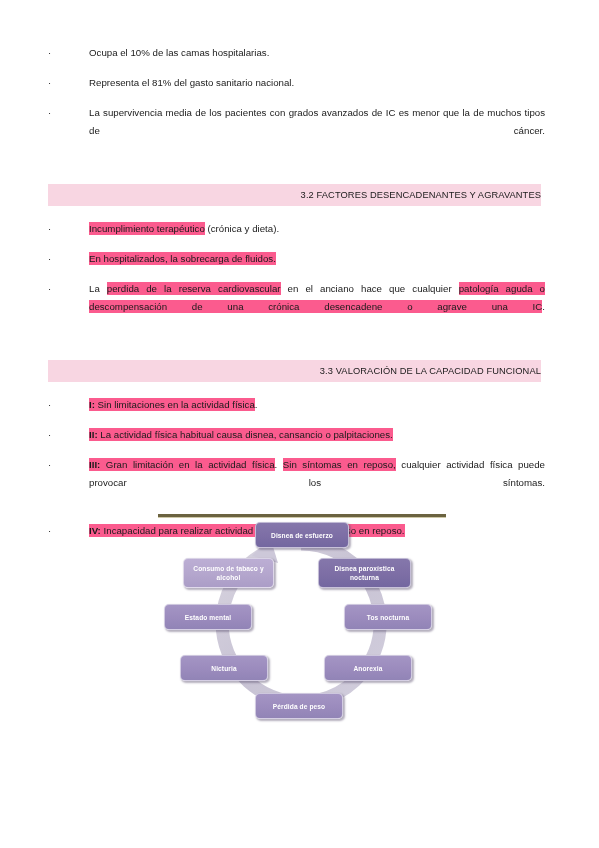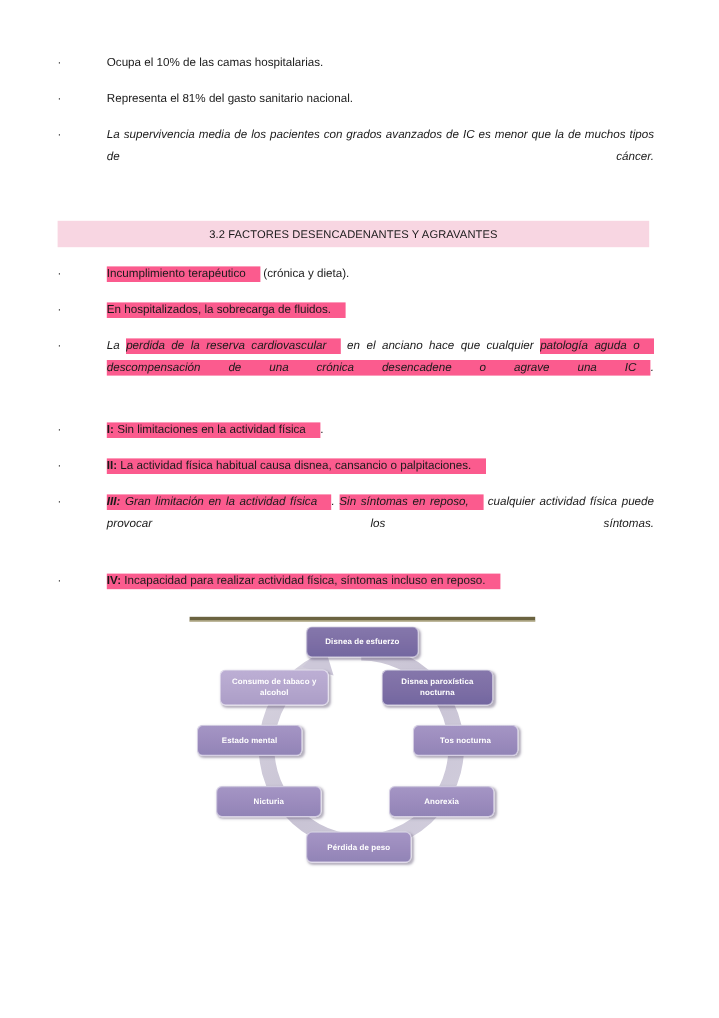--- a/index.html
+++ b/index.html
@@ -48,43 +48,42 @@
   .bullet-body {
     flex: 1 1 auto;
     font-size: 9.7px;
     line-height: 18px;
     color: #1a1a1a;
     margin-left: 29px;
   }
   .bullet-body.justified {
     text-align: justify;
     text-justify: inter-word;
-    font-style: italic;
   }
   .bullet-body.justified::after {
     content: "";
     display: inline-block;
     width: 100%;
   }
 
   
   .hl {
     background: #fb5b8e;
     color: #1a1a1a;
-    padding: 1px 12px 1px 0;
+    padding: 1px 0 1px 0;
     box-decoration-break: clone;
     -webkit-box-decoration-break: clone;
   }
 
   
   .section-bar {
     background: #f8d6e2;
     height: 22px;
     line-height: 22px;
-    text-align: center;
+    text-align: right;
     font-size: 9.3px;
     letter-spacing: 0.1px;
     color: #1a1a1a;
     margin: 10px 0 14px 0;
     width: 493px;
   }
 
   .nyha-title {
     font-size: 9.8px;
     line-height: 16px;
@@ -182,20 +181,21 @@
         <span class="bullet-body"><span class="hl">En hospitalizados, la sobrecarga de fluidos.</span></span>
       </div>
       <div class="bullet-row">
         <span class="bullet-mark">·</span>
         <span class="bullet-body justified"><span>La </span><span class="hl">perdida de la reserva cardiovascular</span><span> en el anciano hace que cualquier </span><span class="hl">patología aguda o descompensación de una crónica desencadene o agrave una IC</span><span>.</span></span>
       </div>
     </div>
 
     <div class="spacer-a"></div>
 
+    <div class="section-bar">3.3 VALORACIÓN DE LA CAPACIDAD FUNCIONAL</div>
 
 
     <div>
       <div class="bullet-row">
         <span class="bullet-mark">·</span>
         <span class="bullet-body"><span class="hl"><b>I:</b> Sin limitaciones en la actividad física</span><span>.</span></span>
       </div>
       <div class="bullet-row">
         <span class="bullet-mark">·</span>
         <span class="bullet-body"><span class="hl"><b>II:</b> La actividad física habitual causa disnea, cansancio o palpitaciones.</span></span>

